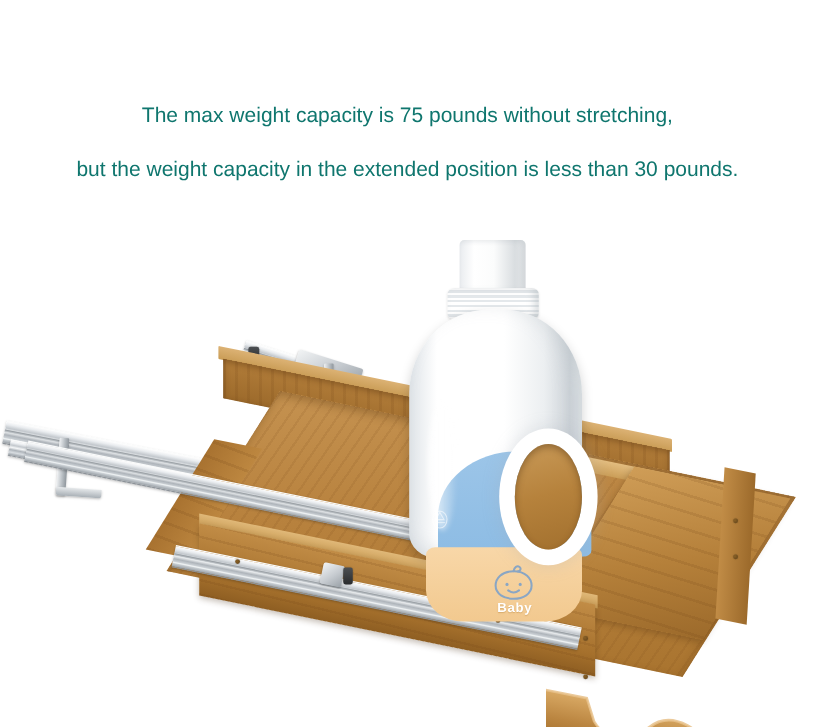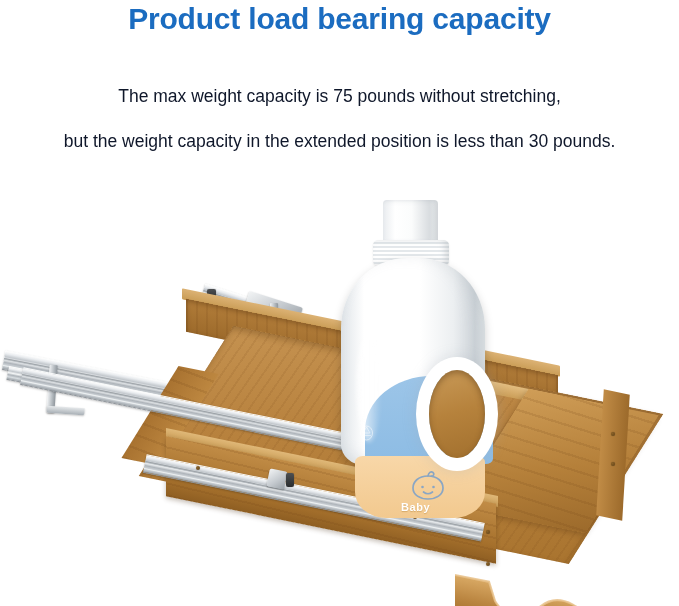--- a/index.html
+++ b/index.html
@@ -13,21 +13,21 @@
 
   
   .title{
     position:absolute;left:0;top:2px;width:679px;
     text-align:center;font-size:30px;font-weight:bold;
     color:#1b6cc0;letter-spacing:-0.2px;line-height:34px;
     white-space:nowrap;
   }
   .subline{
     position:absolute;width:679px;text-align:center;
-    color:#0f172a;font-size:17.5px;font-weight:normal;
+    color:#0f766e;font-size:17.5px;font-weight:normal;
     line-height:22px;white-space:nowrap;
   }
   .subline.l1{top:85px;}
   .subline.l2{top:130px;}
 
   
   .photo{position:absolute;left:0;top:170px;width:679px;height:436px;overflow:hidden;}
 
   
   .rail{position:absolute;transform-origin:0 50%;}
@@ -215,31 +215,30 @@
     filter:blur(1px);
   }
   .emblem{
     position:absolute;left:18px;top:166px;width:15px;height:17px;
     opacity:.55;
   }
   .baby-logo{
     position:absolute;left:66px;top:212px;width:42px;height:32px;
   }
   .baby-word{
-    position:absolute;left:60px;top:243px;width:56px;
+    position:absolute;left:60px;top:243px;width:56px;text-align:center;
     color:#ffffff;font-size:11px;font-weight:bold;letter-spacing:.6px;
     text-shadow:0 1px 1px rgba(190,140,70,.55);
   }
 </style>
 </head>
 <body>
 
 <div class="page">
 
-  <div class="title">Product load bearing capacity</div>
 
   <div class="subline l1">The max weight capacity is 75 pounds without stretching,</div>
 
   <div class="subline l2">but the weight capacity in the extended position is less than 30 pounds.</div>
 
   <div class="photo">
 
     <div class="rail" style="left:203px;top:113px;width:330px;height:17px;transform:rotate(17.5deg);">
       <div class="body"></div>
       <div class="groove"></div>

